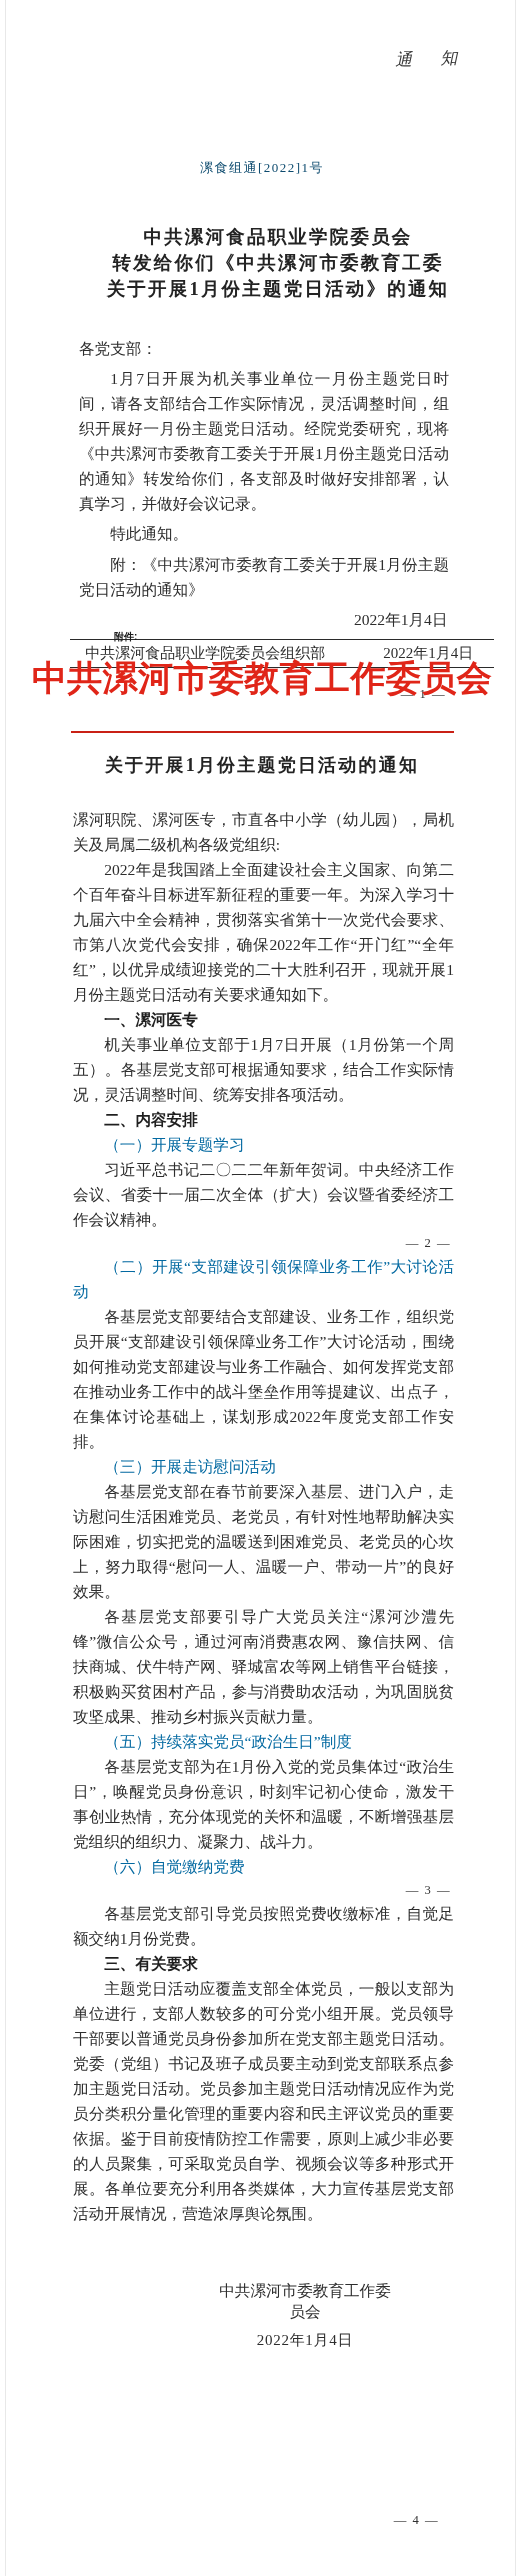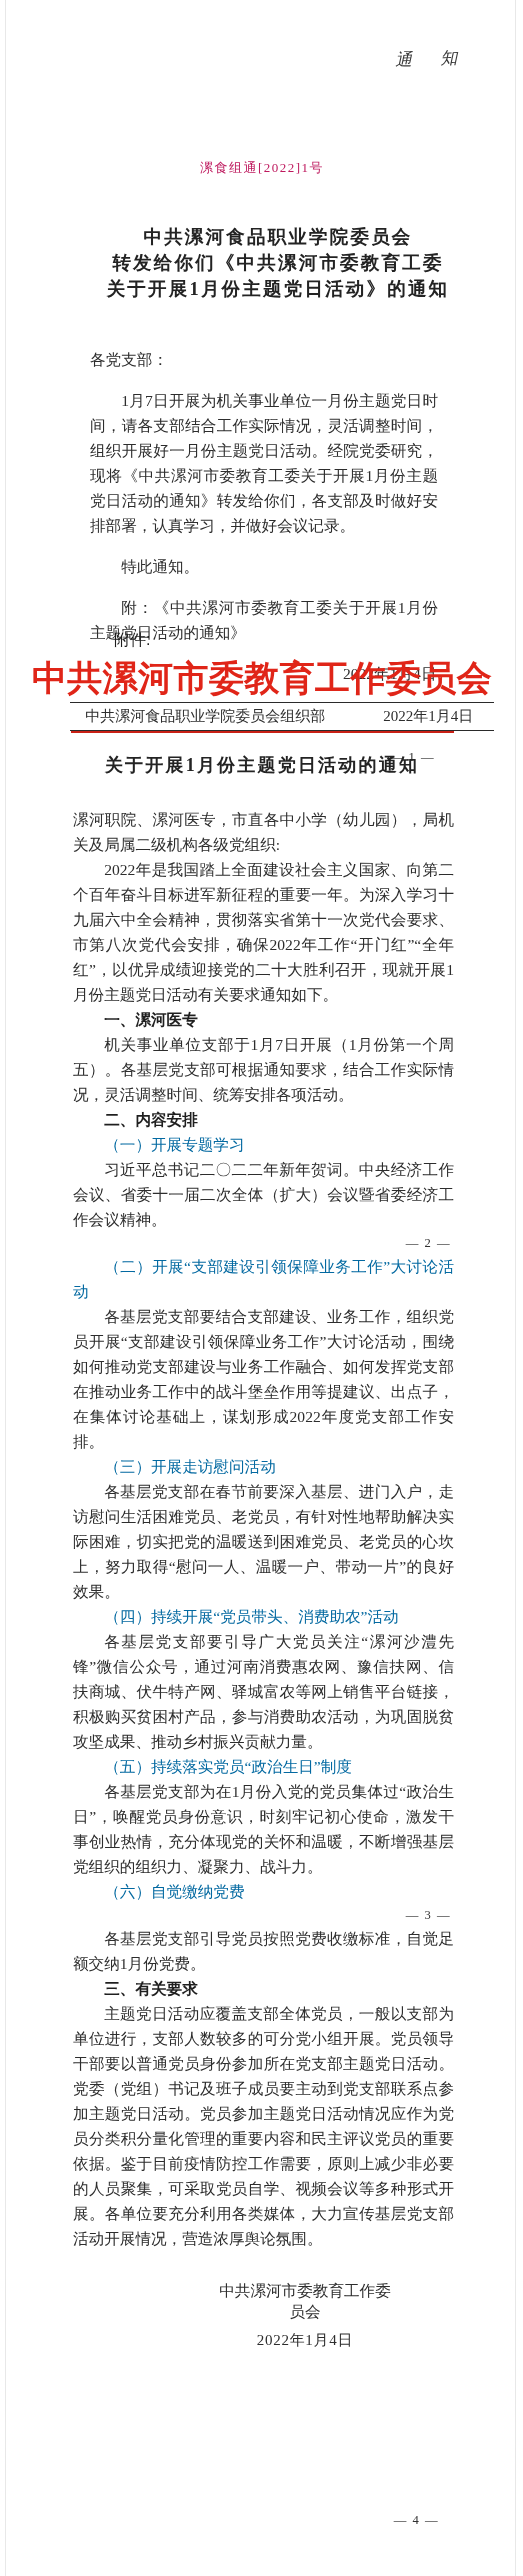--- a/index.html
+++ b/index.html
@@ -17,57 +17,57 @@
 
   
   .hand-note{
     position:absolute;top:47px;left:395px;width:82px;
     font-size:17px;letter-spacing:12px;color:#3a3a3a;
     font-style:italic;font-weight:500;transform:rotate(-2deg);
   }
 
   .doc-number{
     position:absolute;top:159px;left:0;width:100%;
-    text-align:center;font-size:13px;letter-spacing:1.5px;color:#be185d;
+    text-align:center;font-size:13px;letter-spacing:1.5px;color:#0c4a6e;
   }
 
   .calligraphy{
     font-weight:600;letter-spacing:2.2px;color:#232323;
   }
   .cover-title{
     position:absolute;top:224px;left:0;width:100%;
     text-align:center;font-size:18.5px;line-height:26px;margin-left:16px;
   }
 
   .cover-flow{
     position:absolute;top:331px;left:74px;width:380px;
     font-size:15.6px;line-height:25px;text-align:justify;
   }
-  .cover-flow p{margin:16px;}
+  .cover-flow p{margin:5px;}
   .indent{text-indent:2em;font-family:Liberation Serif, serif;}
   .salutation{text-indent:0;}
   .attach-ref{margin-top:6px !important;}
   .cover-date{text-align:right;margin-top:4.4px !important;padding-right:1.5px;}
 
   .distribution{
     margin-top:7.4px;
     border-top:1.9px solid #2a2a2a;border-bottom:1.9px solid #2a2a2a;
     display:flex;justify-content:space-between;align-items:flex-end;
     padding:3px 21px 3px 15px;font-size:15px;line-height:21px;
     margin-left:-3.7px;width:388px;
   }
   .pagenum{
     text-align:right;font-size:12.6px;color:#2f2f2f;letter-spacing:1.5px;
     line-height:22px;padding-right:3px;
   }
   .cover-pagenum{margin-top:15px !important;}
 
   .attach-label{
     position:absolute;top:630px;left:70px;
-    font-size:16px;font-weight:normal;color:#1d1d1d;
+    font-size:10px;font-weight:bold;color:#1d1d1d;
     font-family:"Liberation Sans",sans-serif;
     padding-left:44px;
   }
   .letterhead{
     position:absolute;top:655px;left:0;width:100%;
     text-align:center;font-size:35px;font-weight:bold;
     color:#e02518;letter-spacing:0.4px;
   }
   .red-rule{
     position:absolute;top:731px;left:71px;width:383px;height:2.2px;
@@ -141,21 +141,20 @@
     <p class="indent heading-bold">一、漯河医专</p>
     <p class="indent">机关事业单位支部于1月7日开展（1月份第一个周五）。各基层党支部可根据通知要求，结合工作实际情况，灵活调整时间、统筹安排各项活动。</p>
     <p class="indent heading-bold">二、内容安排</p>
     <p class="indent heading-kaiti">（一）开展专题学习</p>
     <p class="indent">习近平总书记二〇二二年新年贺词。中央经济工作会议、省委十一届二次全体（扩大）会议暨省委经济工作会议精神。</p>
     <p class="pagenum pn2">— 2 —</p>
     <p class="indent heading-kaiti">（二）开展“支部建设引领保障业务工作”大讨论活动</p>
     <p class="indent">各基层党支部要结合支部建设、业务工作，组织党员开展“支部建设引领保障业务工作”大讨论活动，围绕如何推动党支部建设与业务工作融合、如何发挥党支部在推动业务工作中的战斗堡垒作用等提建议、出点子，在集体讨论基础上，谋划形成2022年度党支部工作安排。</p>
     <p class="indent heading-kaiti">（三）开展走访慰问活动</p>
     <p class="indent">各基层党支部在春节前要深入基层、进门入户，走访慰问生活困难党员、老党员，有针对性地帮助解决实际困难，切实把党的温暖送到困难党员、老党员的心坎上，努力取得“慰问一人、温暖一户、带动一片”的良好效果。</p>
-    <p class="indent heading-kaiti">（四）持续开展“党员带头、消费助农”活动</p>
     <p class="indent">各基层党支部要引导广大党员关注“漯河沙澧先锋”微信公众号，通过河南消费惠农网、豫信扶网、信扶商城、伏牛特产网、驿城富农等网上销售平台链接，积极购买贫困村产品，参与消费助农活动，为巩固脱贫攻坚成果、推动乡村振兴贡献力量。</p>
     <p class="indent heading-kaiti">（五）持续落实党员“政治生日”制度</p>
     <p class="indent">各基层党支部为在1月份入党的党员集体过“政治生日”，唤醒党员身份意识，时刻牢记初心使命，激发干事创业热情，充分体现党的关怀和温暖，不断增强基层党组织的组织力、凝聚力、战斗力。</p>
     <p class="indent heading-kaiti">（六）自觉缴纳党费</p>
     <p class="pagenum pn3">— 3 —</p>
     <p class="indent">各基层党支部引导党员按照党费收缴标准，自觉足额交纳1月份党费。</p>
     <p class="indent heading-bold">三、有关要求</p>
     <p class="indent">主题党日活动应覆盖支部全体党员，一般以支部为单位进行，支部人数较多的可分党小组开展。党员领导干部要以普通党员身份参加所在党支部主题党日活动。党委（党组）书记及班子成员要主动到党支部联系点参加主题党日活动。党员参加主题党日活动情况应作为党员分类积分量化管理的重要内容和民主评议党员的重要依据。鉴于目前疫情防控工作需要，原则上减少非必要的人员聚集，可采取党员自学、视频会议等多种形式开展。各单位要充分利用各类媒体，大力宣传基层党支部活动开展情况，营造浓厚舆论氛围。</p>
   </div>
 

